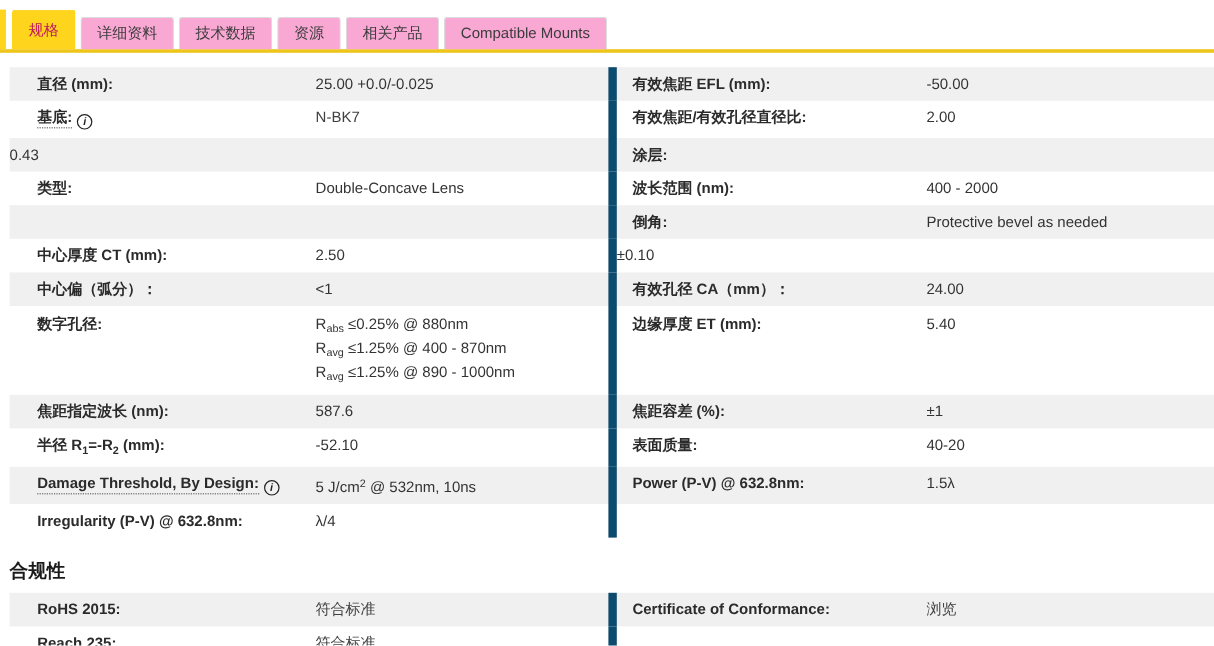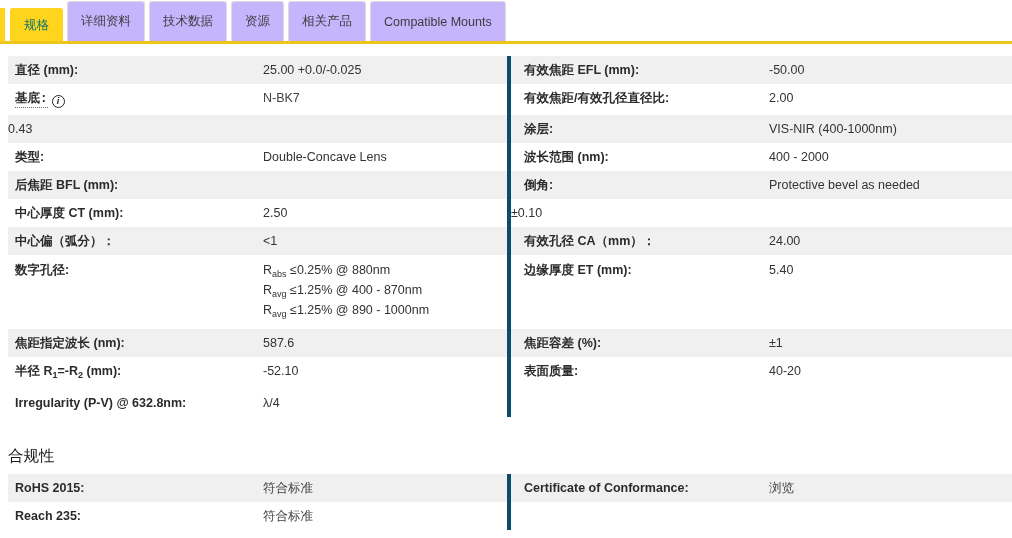--- a/index.html
+++ b/index.html
@@ -6,49 +6,49 @@
   html,body { background:#fff; }
   body {
     width:1012px; height:538px; position:relative; overflow:hidden;
     font-family:"Liberation Sans","DejaVu Sans",sans-serif;
     font-size:12.5px; color:#333;
   }
   
   .tabbar { position:relative; display:flex; align-items:flex-end; gap:4px; padding:8px 0 0 10px; height:41px; }
   .edge-stripe { position:absolute; left:0; top:8px; width:5px; height:33px; background:#FFD41C; }
   .tab {
-    display:flex; align-items:center; height:40px; padding:0 13px;
-    background:#c4b5fd; border:1px solid #DCDCDC; border-bottom:none;
+    display:flex; align-items:center; height:27px; padding:0 13px;
+    background:#f9a8d4; border:1px solid #DCDCDC; border-bottom:none;
     border-radius:3px 3px 0 0; color:#3C3C3C; cursor:pointer; white-space:nowrap;
   }
-  .tab.active { background:#FFD41C; border-color:#FFD41C; height:33px; color:#0f766e; }
+  .tab.active { background:#FFD41C; border-color:#FFD41C; height:33px; color:#be185d; }
   .yellow-line { width:100%; height:3px; background:#EDC51B; }
   
   .spec-table { margin:12px 0 0 8px; }
   .spec-row { display:flex; line-height:14px; }
   .spec-row.stripe { background:#F0F0F0; }
   .half { display:flex; padding:7px 0; }
   .half.left  { width:499px; }
-  .half.right { flex:1; border-left:4px solid #0c4a6e; }
-  .spec-label { width:255px; padding-left:7px; font-weight:600; color:#2B2B2B; }
+  .half.right { flex:1; border-left:7px solid #0c4a6e; }
+  .spec-label { width:255px; padding-left:23px; font-weight:600; color:#2B2B2B; }
   .half.right .spec-label { width:258px; padding-left:13px; }
   .spec-value { flex:1; padding-right:6px; }
   .spec-value.link, a.speclink { color:#404040; cursor:pointer; }
-  .dotted-text { border-bottom:1px dotted #666; padding-bottom:1px;font-family:Liberation Mono, monospace; }
+  .dotted-text { border-bottom:1px dotted #666; padding-bottom:1px; }
   .info-icon {
     display:inline-block; width:13px; height:13px; margin-left:4px;
     border:1.5px solid #222; border-radius:50%; color:#222;
     font-size:9px; font-weight:bold; font-style:italic; line-height:10px;
     text-align:center; vertical-align:-2px; cursor:pointer;
   }
   sub { font-size:9px; vertical-align:-3px; }
   sup { font-size:9px; vertical-align:4px; }
   .multiline .spec-value, .multiline .spec-label { line-height:16px; }
   
-  .section-heading { margin:29px 0 7px 8px; font-size:15.5px; font-weight:normal; color:#1B1B1B; }
+  .section-heading { margin:18px 0 7px 8px; font-size:15.5px; font-weight:bold; color:#1B1B1B; }
 </style>
 </head>
 <body>
 
 <div class="tabbar">
   <div class="edge-stripe"></div>
 
 <div class="tab active">
       <span>规格</span>
     </div>
@@ -90,36 +90,34 @@
         <div class="spec-label"><span>有效焦距/有效孔径直径比:</span></div>
         <div class="spec-value">2.00</div>
       </div>
     </div>
     <div class="spec-row stripe">
       <div class="half left">
         <div class="spec-value">0.43</div>
       </div>
       <div class="half right">
         <div class="spec-label"><span>涂层:</span></div>
-        <div class="spec-value">VIS-NIR (400-1000nm)</div>
       </div>
     </div>
     <div class="spec-row">
       <div class="half left">
         <div class="spec-label"><span>类型:</span></div>
         <div class="spec-value">Double-Concave Lens</div>
       </div>
       <div class="half right">
         <div class="spec-label"><span>波长范围 (nm):</span></div>
         <div class="spec-value">400 - 2000</div>
       </div>
     </div>
     <div class="spec-row stripe">
       <div class="half left">
-        <div class="spec-label"><span>后焦距 BFL (mm):</span></div>
       </div>
       <div class="half right">
         <div class="spec-label"><span>倒角:</span></div>
         <div class="spec-value">Protective bevel as needed</div>
       </div>
     </div>
     <div class="spec-row">
       <div class="half left">
         <div class="spec-label"><span>中心厚度 CT (mm):</span></div>
         <div class="spec-value">2.50</div>
@@ -161,20 +159,30 @@
     <div class="spec-row">
       <div class="half left">
         <div class="spec-label"><span>半径 R<sub>1</sub>=-R<sub>2</sub> (mm):</span></div>
         <div class="spec-value">-52.10</div>
       </div>
       <div class="half right">
         <div class="spec-label"><span>表面质量:</span></div>
         <div class="spec-value">40-20</div>
       </div>
     </div>
+    <div class="spec-row stripe">
+      <div class="half left">
+        <div class="spec-label"><span class="dotted-text">Damage Threshold, By Design:</span><span class="info-icon">i</span></div>
+        <div class="spec-value">5 J/cm<sup>2</sup> @ 532nm, 10ns</div>
+      </div>
+      <div class="half right">
+        <div class="spec-label"><span>Power (P-V) @ 632.8nm:</span></div>
+        <div class="spec-value">1.5λ</div>
+      </div>
+    </div>
     <div class="spec-row">
       <div class="half left">
         <div class="spec-label"><span>Irregularity (P-V) @ 632.8nm:</span></div>
         <div class="spec-value">λ/4</div>
       </div>
       <div class="half right">
         <div class="spec-label"><span></span></div>
         <div class="spec-value"></div>
       </div>
     </div>

